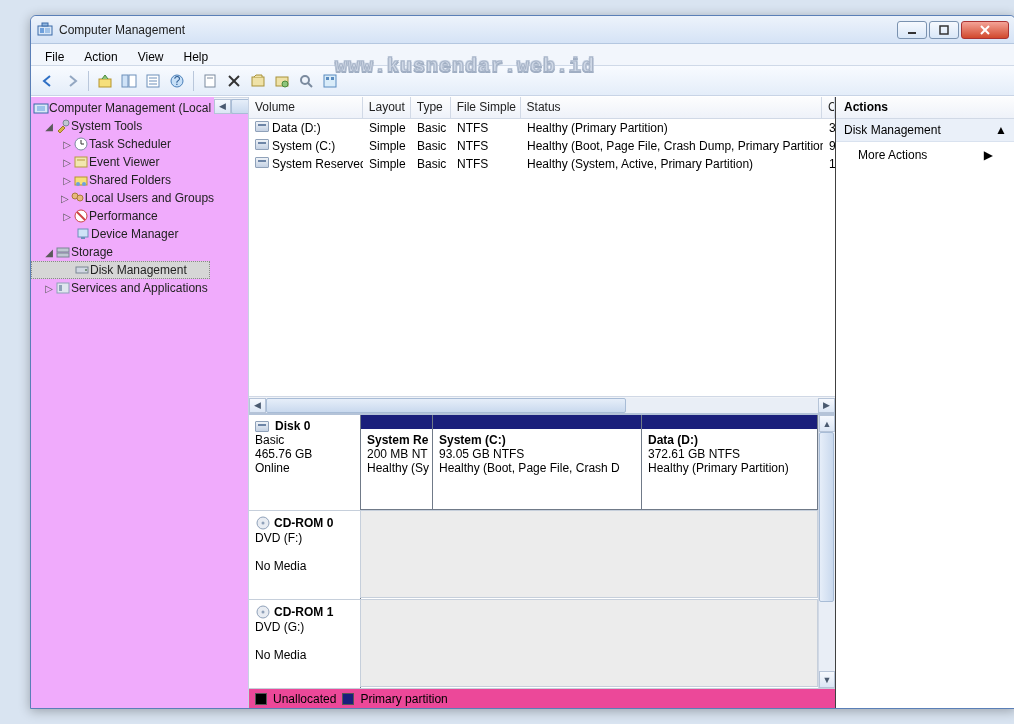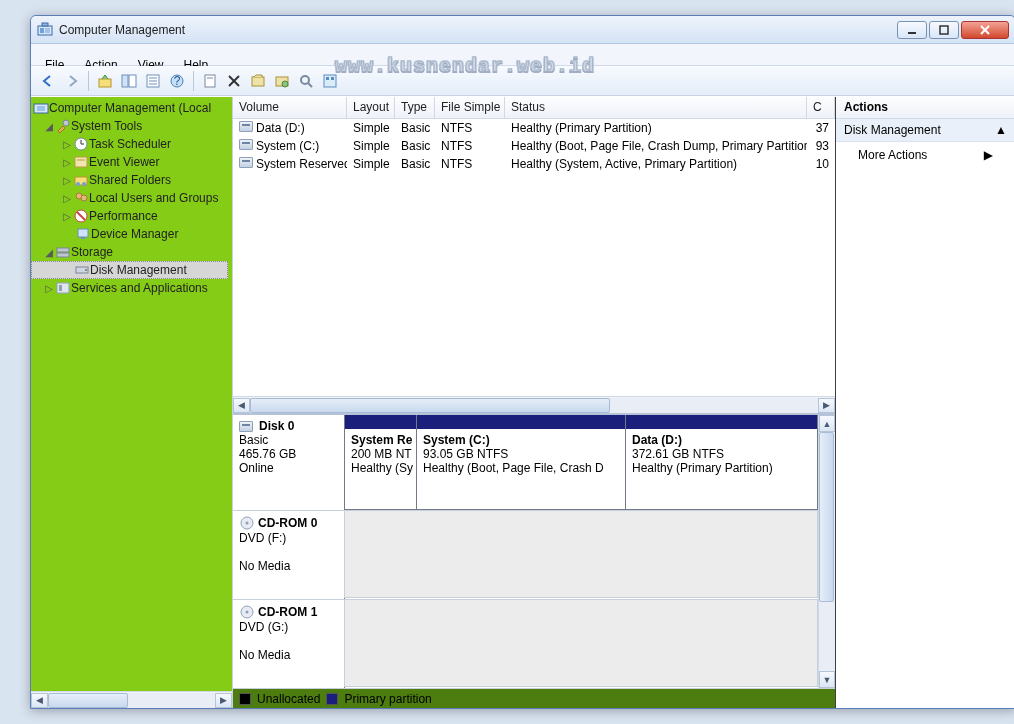--- a/index.html
+++ b/index.html
@@ -23,32 +23,32 @@
     display: flex; align-items: center; justify-content: center; cursor: pointer;
     background: linear-gradient(#f6f9fe, #d9e7f8);
   }
   .win-btn.close-btn { background: linear-gradient(#f4a397, #d1482d); border-color: #a33; color:#fff; width:48px; }
   .win-btn svg { width:10px; height:10px; }
   
   .menubar {
     height: 22px; display: flex; align-items: stretch; background: #f2f6fc;
     border-bottom: 1px solid #cfd9e8; padding: 0 4px;
   }
-  .menu-item { padding: 14px 10px; cursor: pointer; text-align: center; }
+  .menu-item { padding: 6px 10px; cursor: pointer; text-align: center; }
   
   .toolbar {
     height: 30px; background: linear-gradient(#f8fbff, #e4edf9);
     border-bottom: 1px solid #c8d4e6; display: flex; align-items: center; padding: 0 6px; gap: 2px;
   }
   .tb-btn { width: 22px; height: 22px; display:flex; align-items:center; justify-content:center; cursor:pointer; border-radius:2px; }
   .tb-sep { width:1px; height:20px; background:#b9c7db; margin:0 3px; }
   
   .body { flex:1; display:flex; border-top:1px solid #fff; overflow:hidden; }
   
-  .left-pane { width: 202px; border-right: 1px solid #c6d2e3; background:#84cc16; display:flex; flex-direction:column; overflow:hidden; }
+  .left-pane { width: 218px; border-right: 1px solid #c6d2e3; background:#f0abfc; display:flex; flex-direction:row; overflow:hidden; }
   .tree { flex:1; overflow:hidden; padding: 2px 0; }
   .tree-row { display:flex; align-items:center; height:18px; padding-left:4px; white-space:nowrap; cursor:pointer; }
   .tree-row.sel { background:#d6d6d6; border:1px dotted #888; margin-right:4px; }
   .twisty { width:12px; text-align:center; color:#5a5a5a; font-size:10px; }
   .node-label { font-size:12px; color:#222; }
   .hscroll { height:17px; border-top:1px solid #d0d8e5; background:#f0f3f8; display:flex; align-items:center; }
   .hscroll .arrow { width:17px; height:15px; background:linear-gradient(#f6f9fe,#dbe6f5); border:1px solid #b6c4d8; display:flex; align-items:center; justify-content:center; font-size:9px; color:#4a5a70; }
   .hscroll .track { flex:1; height:15px; background:#e9eef6; position:relative; }
   .hscroll .thumb { position:absolute; top:0; height:15px; background:linear-gradient(#e6eef9,#c9d9ee); border:1px solid #a8bcd6; border-radius:2px; }
   
@@ -78,21 +78,21 @@
   .disk-title { font-weight:bold; display:flex; align-items:center; gap:3px;}
   .disk-parts { flex:1; display:flex; }
   .part { border:1px solid #707a88; margin:-1px 0 0 -1px; display:flex; flex-direction:column; min-width:0; }
   .part-head { height:14px; background:#1a1f7b; }
   .part-body { flex:1; padding:4px 6px; background:#fff; overflow:hidden; white-space:nowrap; }
   .part-body b { font-weight:bold; }
   .disk0 .disk-parts, .disk0 .disk-left { height: 95px; }
   .cdrow .disk-parts, .cdrow .disk-left { height: 88px; }
   .cdrow .disk-parts { background:#ececec; border:1px solid #c6cfdb; margin:-1px 0 0 -1px;}
   
-  .legend { height:20px; border-top:1px solid #c6cfdb; display:flex; align-items:center; padding:0 6px; gap:6px; background:#4d7c0f;}
+  .legend { height:20px; border-top:1px solid #c6cfdb; display:flex; align-items:center; padding:0 6px; gap:6px; background:#ec4899;}
   .lg-sw { width:12px; height:12px; border:1px solid #555;}
   
   .right-pane { width:180px; border-left:1px solid #404040; background:#fff; display:flex; flex-direction:column; }
   .actions-head { height:22px; background:linear-gradient(#fdfdfe,#eef2f9); border-bottom:1px solid #d1d9e6; padding:3px 8px; font-weight:bold;}
   .actions-sub { background:#eaf0f9; padding:4px 8px; display:flex; justify-content:space-between; align-items:center; border-bottom:1px solid #d9e2ef;}
   .actions-item { padding:6px 22px; display:flex; justify-content:space-between; align-items:center; cursor:pointer;}
   
   .watermark {
     position:absolute; top:55px; left:335px; font-size:20px; font-weight:bold;
     color: rgba(230,235,242,0.0);

